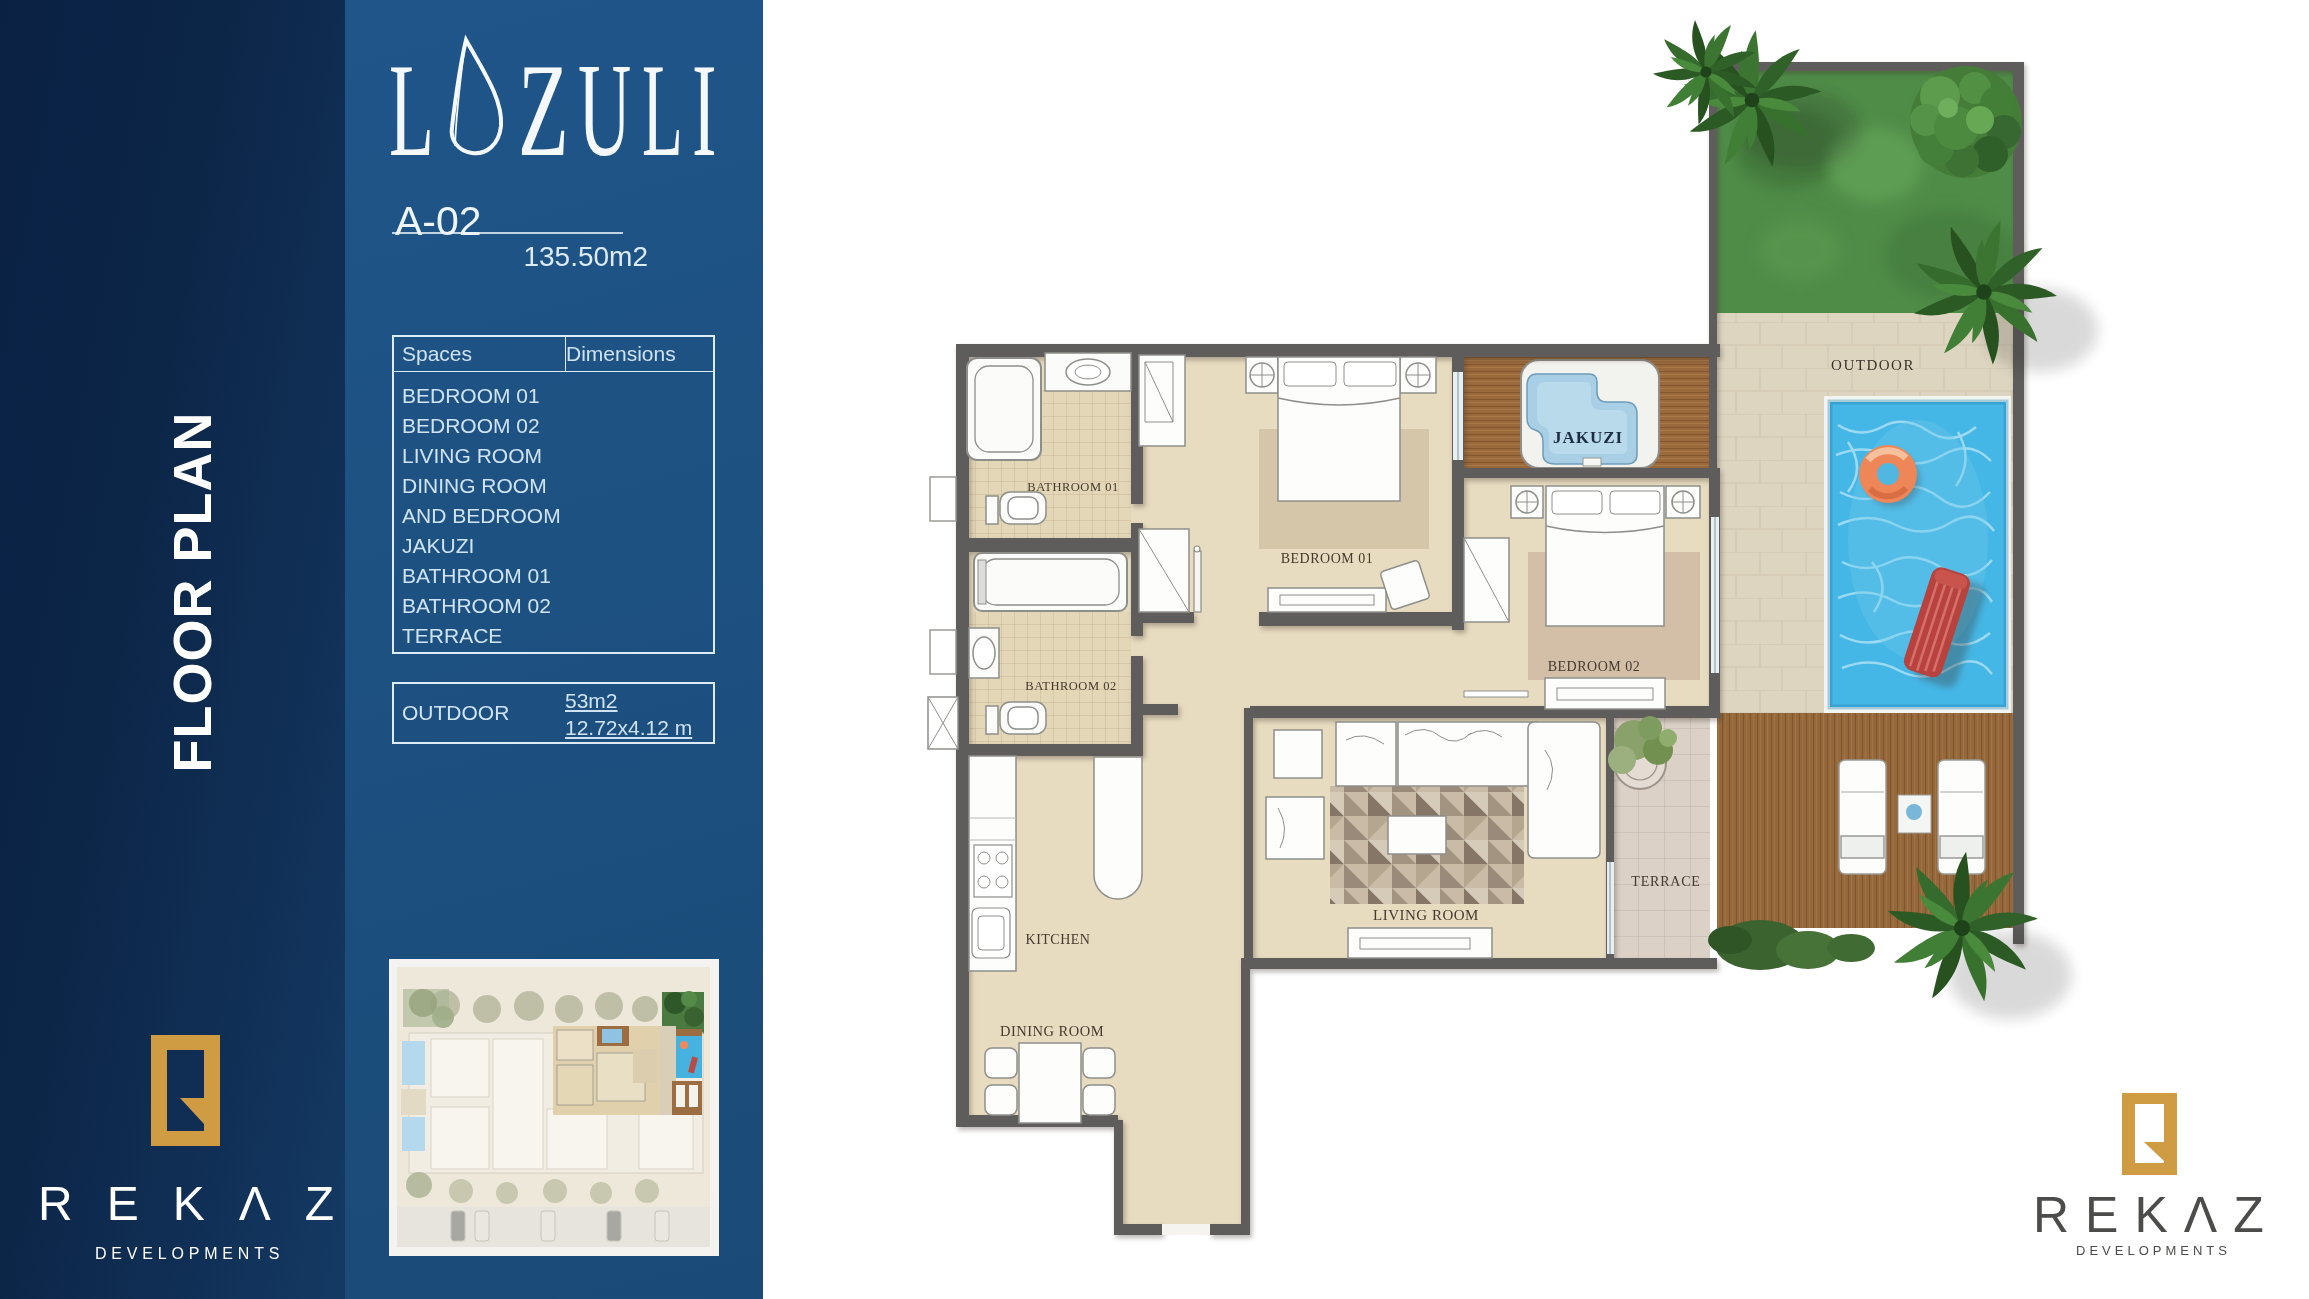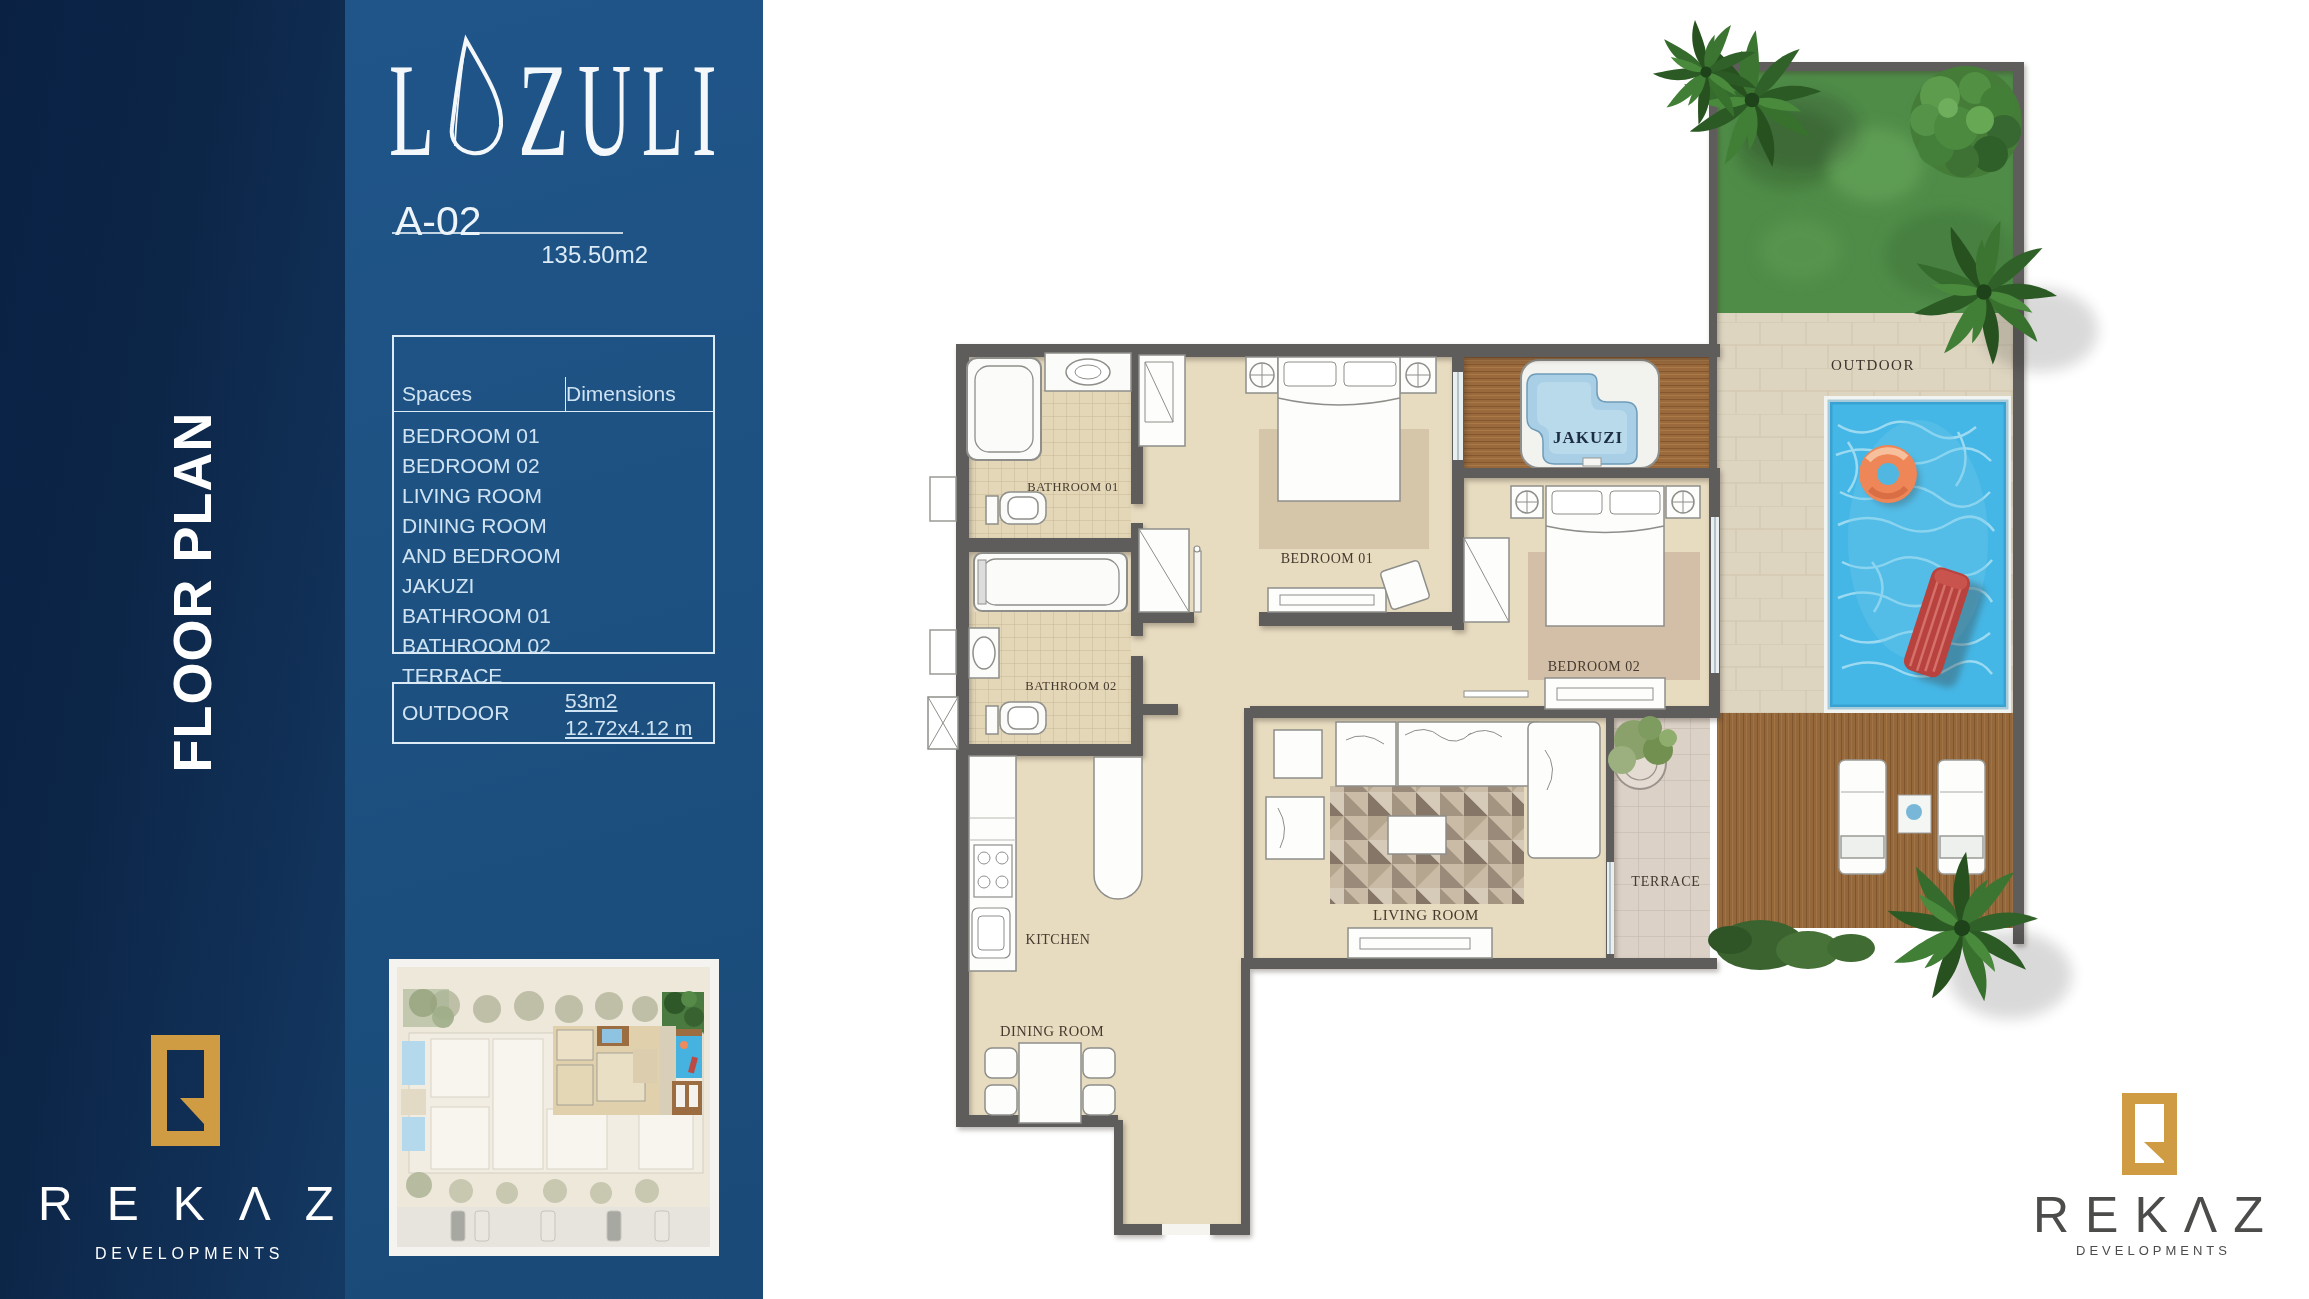--- a/index.html
+++ b/index.html
@@ -36,24 +36,24 @@
     </g>
 
     <path d="M 466 40 C 484 72 503 100 501 126 C 499 145 486 155 472 153 C 458 151 450 140 452 127 C 455 102 459 70 466 40 Z" fill="none" stroke="#f4f8fb" stroke-width="4"></path>
     <path d="M 464 52 C 459 90 456 118 455 146" fill="none" stroke="#f4f8fb" stroke-width="1.8"></path>
   </svg>
 
   <div class="abs" style="left:395px;top:198px;color:#eef5fa;font-size:41px;">A-02</div>
 
   <div class="abs" style="left:392px;top:232px;width:231px;height:1.5px;background:rgba(235,244,250,0.8);"></div>
 
-  <div class="abs" style="left:440px;top:241px;width:208px;text-align:right;color:#dcebf5;font-size:24px;">135.50m2</div>
+  <div class="abs" style="left:440px;top:241px;width:208px;text-align:right;color:#dcebf5;font-size:28px;">135.50m2</div>
 
   <div class="abs" style="left:392px;top:335px;width:319px;height:315px;border:2px solid #dcebf5;color:#cfe3f2;font-size:21px;">
-    <div style="display:flex;height:34px;border-bottom:1.5px solid #dcebf5;margin-top:40px;">
+    <div style="display:flex;height:34px;border-bottom:1.5px solid #dcebf5;">
       <div style="width:163px;padding-left:8px;line-height:34px;">Spaces</div>
       <div style="flex:1;line-height:34px;border-left:1.5px solid #dcebf5;">Dimensions</div>
     </div>
     <div style="display:flex;height:279px;">
       <div style="width:163px;padding-left:8px;">
         <div style="height:30px;line-height:32px;margin-top:8px;">BEDROOM 01</div>
         <div style="height:30px;line-height:32px;">BEDROOM 02</div>
         <div style="height:30px;line-height:32px;">LIVING ROOM</div>
         <div style="height:30px;line-height:32px;">DINING ROOM</div>
         <div style="height:30px;line-height:32px;">AND BEDROOM</div>

